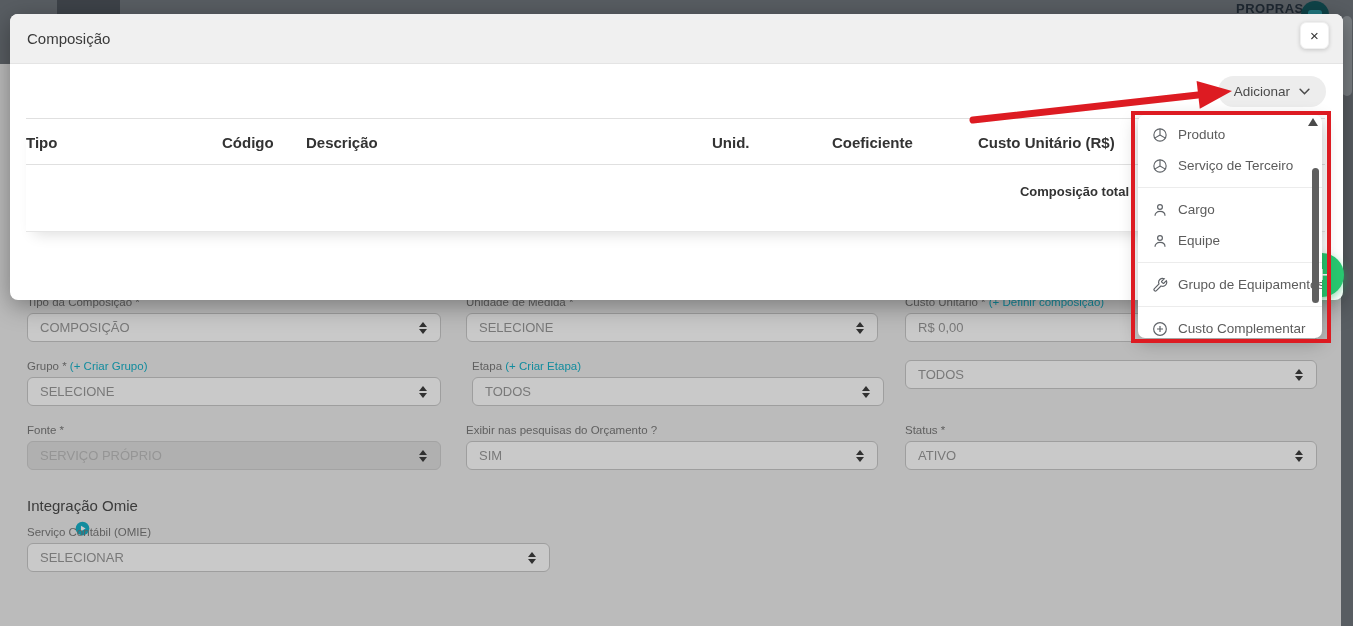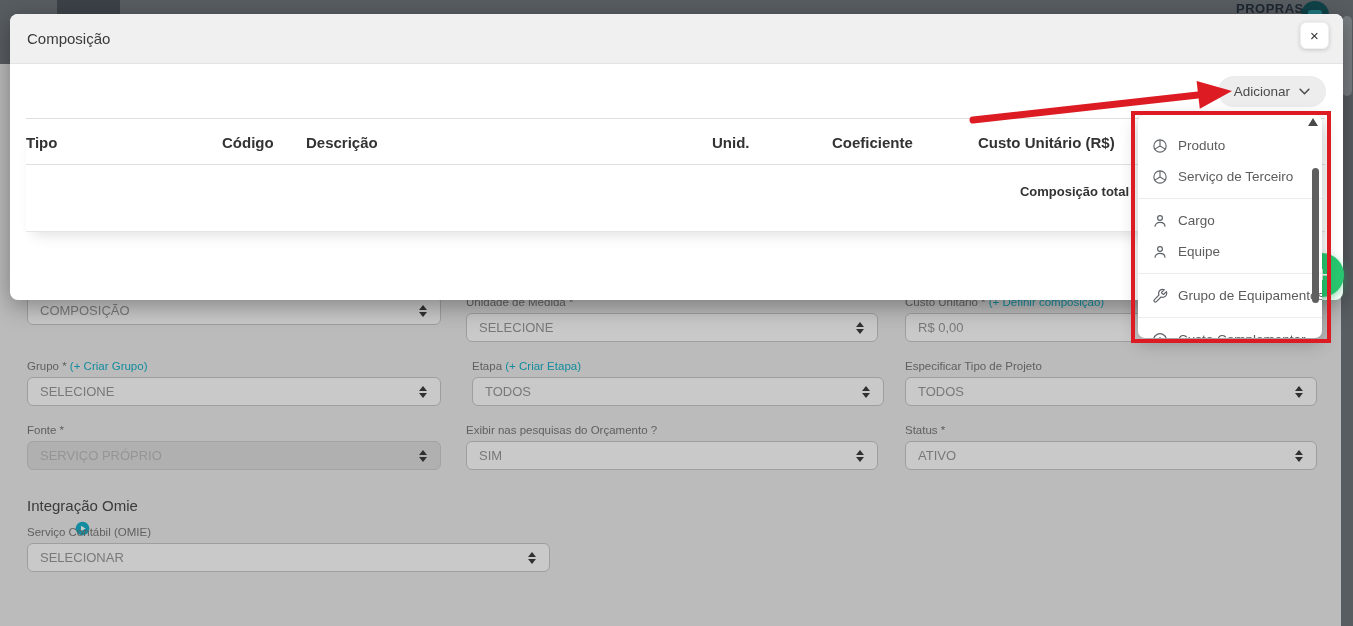--- a/index.html
+++ b/index.html
@@ -54,21 +54,21 @@
   }
   .table-card { position:absolute; left:16px; right:18px; top:104px; height:114px; border-bottom:1px solid #e6e6e6; box-shadow:0 10px 14px -8px rgba(0,0,0,.14); }
   .thead { position:relative; height:47px; border-top:1px solid #e0e0e0; border-bottom:1px solid #e0e0e0; }
   .th { position:absolute; top:15px; font-size:15px; font-weight:bold; color:#333; white-space:nowrap; }
   .total-row { position:absolute; left:0; right:0; top:47px; height:53px; display:flex; align-items:center; justify-content:flex-end; padding-right:196px; font-size:13px; font-weight:bold; color:#333; }
   .fab { position:absolute; left:1290px; top:239px; width:44px; height:44px; border-radius:50%; background:#28c76f; box-shadow:0 3px 8px rgba(40,199,111,.5); color:#fff; font-size:22px; display:flex; align-items:center; justify-content:center; cursor:pointer; }
 
   
   .dropdown {
     position:absolute; left:1138px; top:115px; width:184px; height:223px; background:#fff; border-radius:7px;
-    box-shadow:0 5px 18px rgba(0,0,0,.25); padding:15px 0; z-index:20; overflow:hidden;
+    box-shadow:0 5px 18px rgba(0,0,0,.25); padding:4px 0; z-index:20; overflow:hidden;
   }
   .menu-item { display:flex; align-items:center; gap:10px; height:31px; padding:0 14px; font-size:13.5px; color:#5c5c5c; cursor:pointer; white-space:nowrap; }
   .menu-item svg { flex:0 0 auto; }
   .menu-divider { border-top:1px solid #ececec; margin:6px 0; }
   .dd-scroll-up { position:absolute; right:4px; top:3px; width:0; height:0; border-left:5px solid transparent; border-right:5px solid transparent; border-bottom:8px solid #4a4a4a; }
   .dd-scroll-thumb { position:absolute; right:3px; top:53px; width:7px; height:135px; border-radius:4px; background:#5f5f5f; }
 
   
   .anno-rect { position:absolute; left:1131px; top:111px; width:200px; height:232px; border:4px solid #dd1b22; z-index:30; pointer-events:none; }
   .anno-arrow { position:absolute; left:950px; top:75px; z-index:30; pointer-events:none; }
@@ -81,20 +81,21 @@
   <div class="page">
     <div class="topbar">
       <div class="topbar-box"></div>
       <div class="brand">PROPRAS</div>
       <div class="avatar">
           <div class="avatar-inner"></div>
         </div>
     </div>
 
     <div class="ffield" style="left:27px; top:296px; width:414px;">
+      <div class="flabel">Tipo da Composição *</div>
       <div class="fselect">
         <span>COMPOSIÇÃO</span>
         <span class="updown">
             <i class="up"></i>
             <i class="dn"></i>
           </span>
       </div>
     </div>
     <div class="ffield" style="left:466px; top:296px; width:412px;">
       <div class="flabel">Unidade de Medida *</div>
@@ -127,21 +128,20 @@
       <div class="flabel"><span>Etapa</span> <span class="flink">(+ Criar Etapa)</span></div>
       <div class="fselect">
         <span>TODOS</span>
         <span class="updown">
             <i class="up"></i>
             <i class="dn"></i>
           </span>
       </div>
     </div>
     <div class="ffield" style="left:905px; top:360px; width:412px;">
-      <div class="flabel">Especificar Tipo de Projeto</div>
       <div class="fselect">
         <span>TODOS</span>
         <span class="updown">
             <i class="up"></i>
             <i class="dn"></i>
           </span>
       </div>
     </div>
 
     <div class="ffield" style="left:27px; top:424px; width:414px;">

